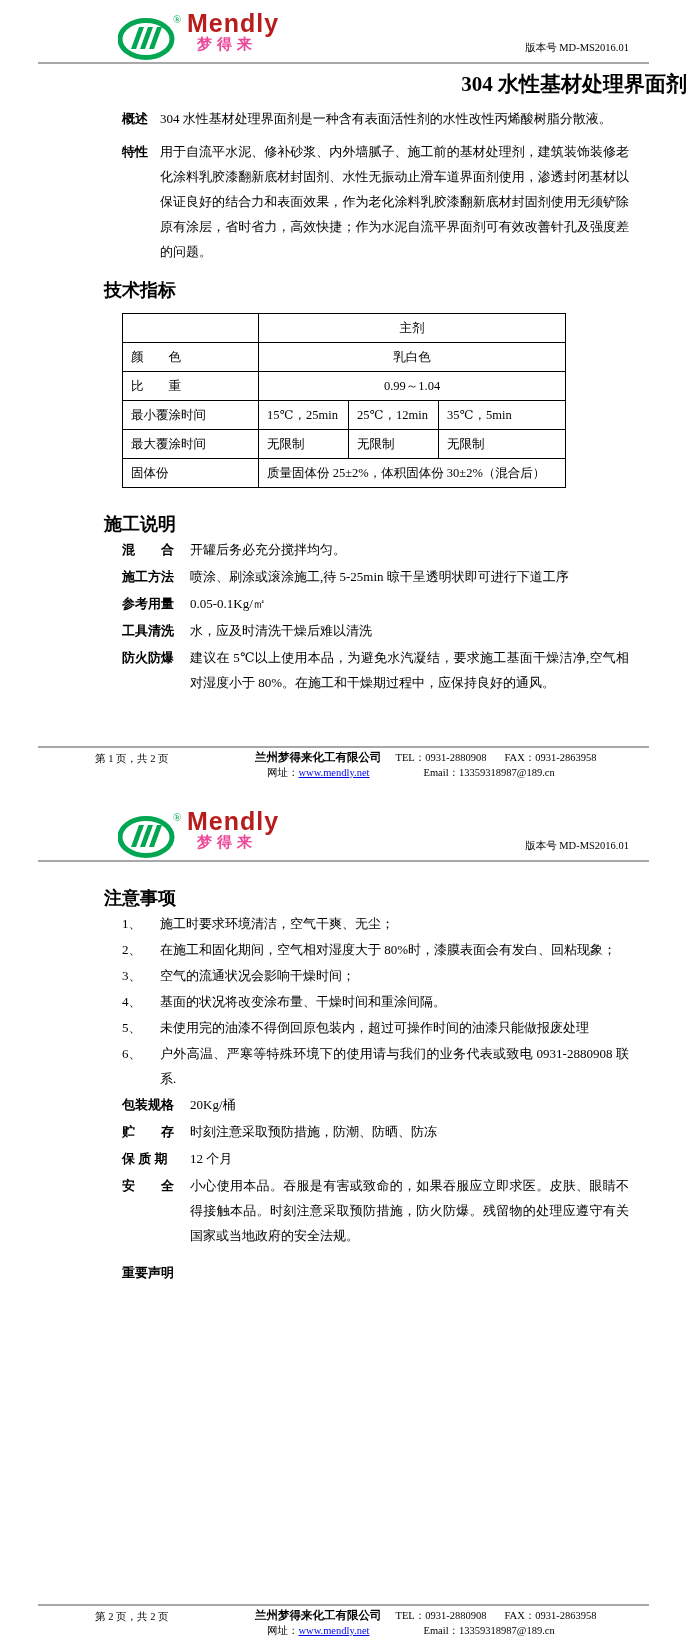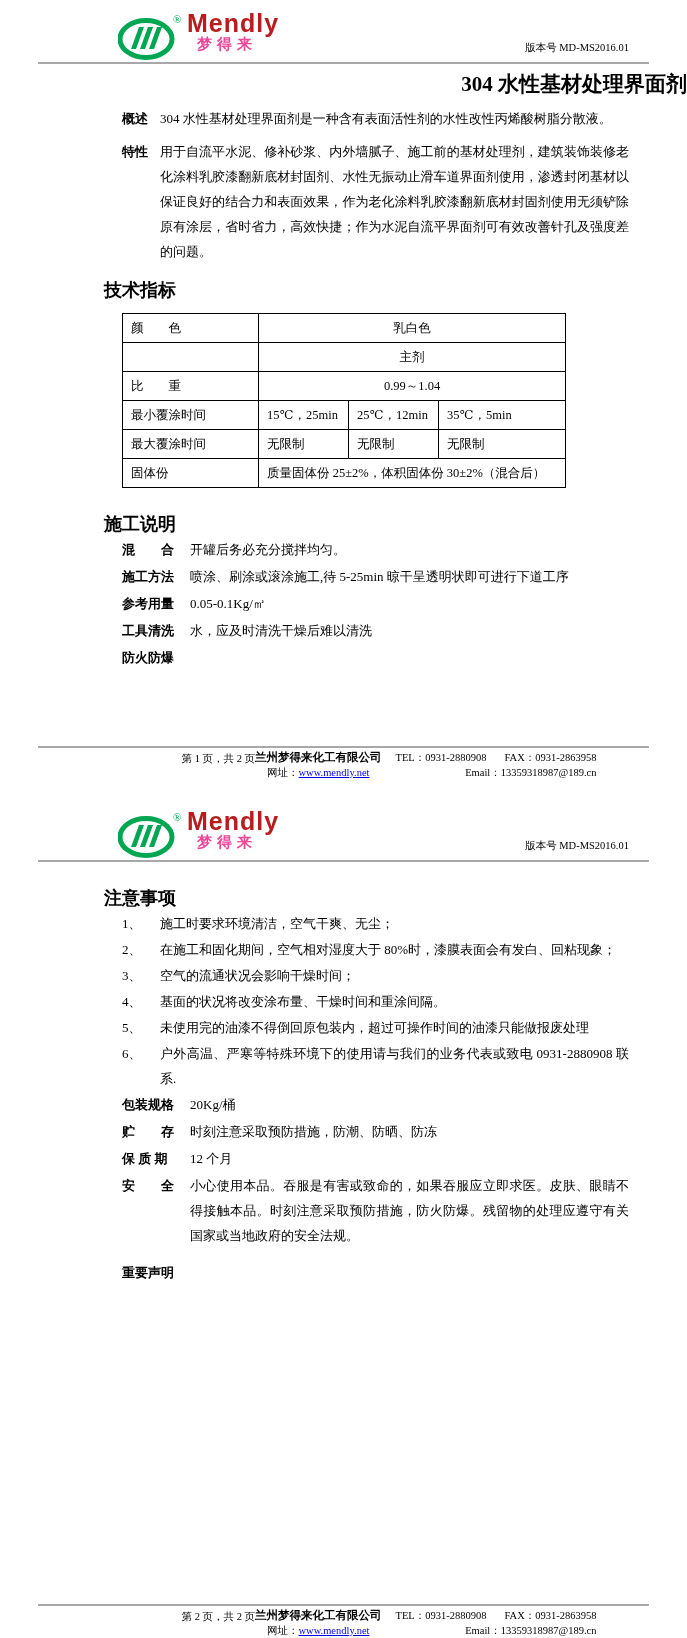--- a/index.html
+++ b/index.html
@@ -49,24 +49,24 @@
   
   table.spec{margin:10px 0 0 122px;border-collapse:collapse;width:443px;font-size:12.5px;table-layout:fixed;}
   .spec td{border:1px solid #000;padding:2px 8px;height:24px;line-height:18px;}
   .spec .center{text-align:center;}
   .spec .lblcell{font-weight:normal;}
 
   
   .footer{margin-top:auto;}
   .f-rule{border-top:2px solid #a8a8a8;margin:0 38px 2px 38px;}
   .f-body{display:flex;align-items:flex-start;font-size:10.5px;line-height:15px;margin:0 30px 0 95px;}
-  .f-page{width:160px;padding-top:1px;text-align:right;}
+  .f-page{width:160px;padding-top:1px;}
   .f-mid{text-align:center;}
   .f-company{font-weight:bold;font-size:11.5px;}
-  .f-right{margin-left:14px;text-align:right;}
+  .f-right{margin-left:14px;}
   .fax{margin-left:18px;}
   .f-email{margin-left:28px;}
   .weblink{color:#0000EE;text-decoration:underline;cursor:pointer;}
 </style>
 </head>
 <body>
 
 <div class="page p1">
 
   <div class="hdr">
@@ -103,26 +103,26 @@
 
   <table class="spec">
     <colgroup>
         <col style="width:136px">
         <col style="width:90px">
         <col style="width:90px">
         <col style="width:127px">
       </colgroup>
     <tbody>
         <tr>
+      <td class="lblcell"></td>
+      <td class="center" colspan="3">主剂</td>
+    </tr>
+    <tr>
       <td>颜　　色</td>
       <td class="center" colspan="3">乳白色</td>
-    </tr>
-    <tr>
-      <td class="lblcell"></td>
-      <td class="center" colspan="3">主剂</td>
     </tr>
     <tr>
       <td>比　　重</td>
       <td class="center" colspan="3">0.99～1.04</td>
     </tr>
     <tr>
       <td>最小覆涂时间</td>
       <td>15℃，25min</td>
       <td>25℃，12min</td>
       <td>35℃，5min</td>
@@ -153,20 +153,21 @@
   <div class="kv kv2">
     <span class="lbl">参考用量</span>
     <span class="txt">0.05-0.1Kg/㎡</span>
   </div>
   <div class="kv kv2">
     <span class="lbl">工具清洗</span>
     <span class="txt">水，应及时清洗干燥后难以清洗</span>
   </div>
   <div class="kv kv2">
     <span class="lbl">防火防爆</span>
+    <span class="txt">建议在 5℃以上使用本品，为避免水汽凝结，要求施工基面干燥洁净,空气相对湿度小于 80%。在施工和干燥期过程中，应保持良好的通风。</span>
   </div>
 
   <div class="footer">
     <div class="f-rule"></div>
     <div class="f-body">
       <div class="f-page">第 1 页，共 2 页</div>
       <div class="f-mid">
         <div class="f-company">兰州梦得来化工有限公司</div>
         <div><span>网址：</span><a class="weblink">www.mendly.net</a></div>
       </div>

